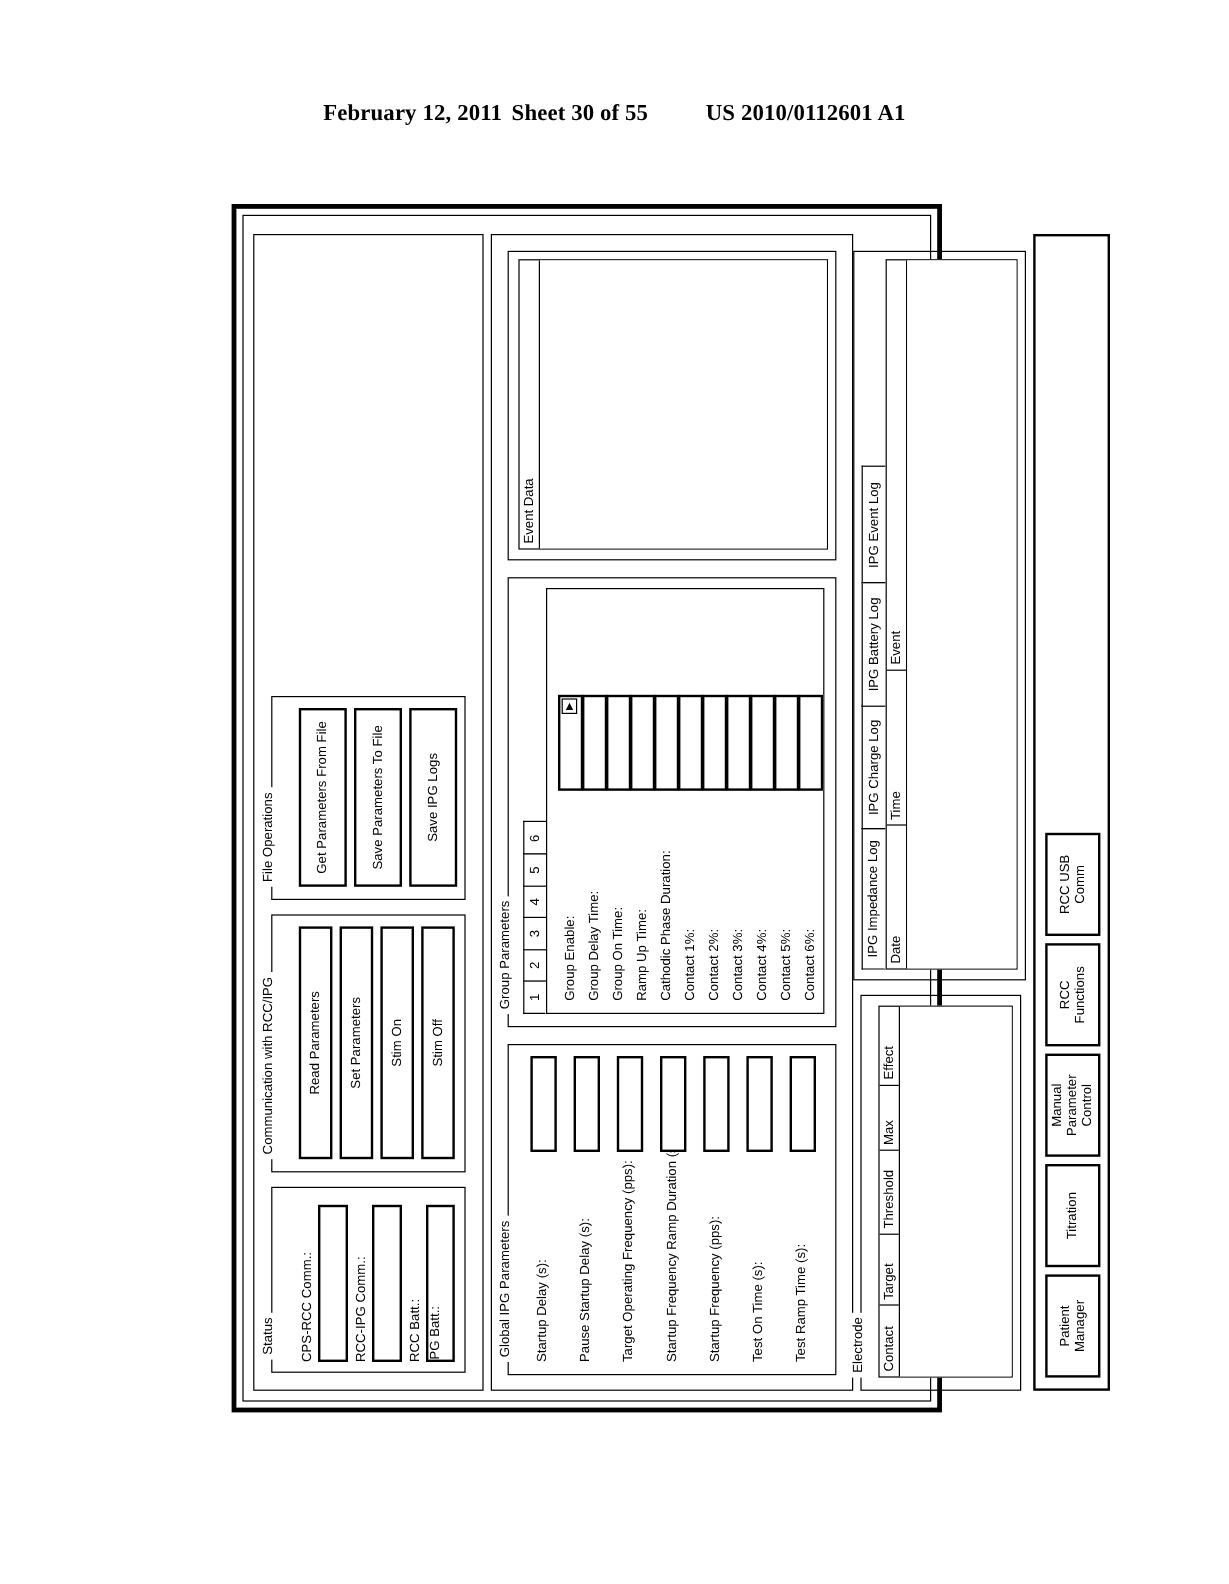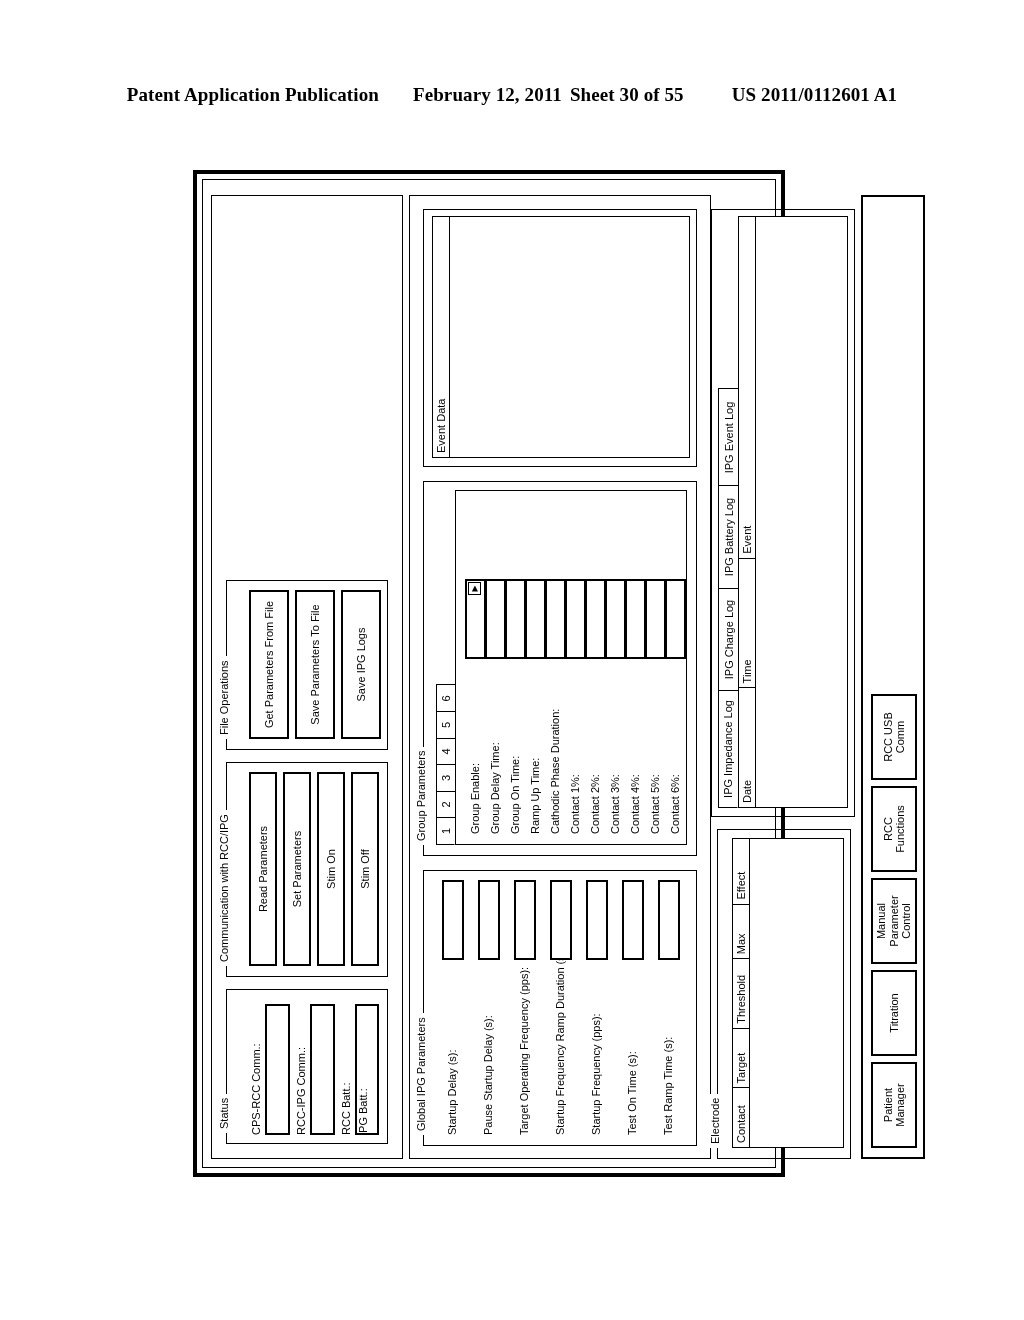--- a/index.html
+++ b/index.html
@@ -77,24 +77,23 @@
       display:flex;align-items:center;padding-left:4px;
       font-family:"Liberation Sans",sans-serif;font-size:11px;
       white-space:nowrap;}
   .th:last-child{border-right:none;}
   .tbody{position:absolute;left:0;top:17px;right:0;bottom:0;background:#fff;}
 </style>
 </head>
 <body>
 
 <div class="pub-header">
-  <span class="h1">Patent Application Publication</span>
   <span class="h2">February 12, 2011</span>
   <span class="h3">Sheet 30 of 55</span>
-  <span class="h4">US 2011/0112601 A1</span>
+  <span class="h4">US 2010/0112601 A1</span>
 </div>
 
 <div class="fig-label">FIG. 33</div>
 
 <div class="screen">
  <div class="rot">
   <div class="window">
    <div class="window-in"></div>
 
    <div class="plain" style="left:14px;top:14px;width:964px;height:192px;"></div>

